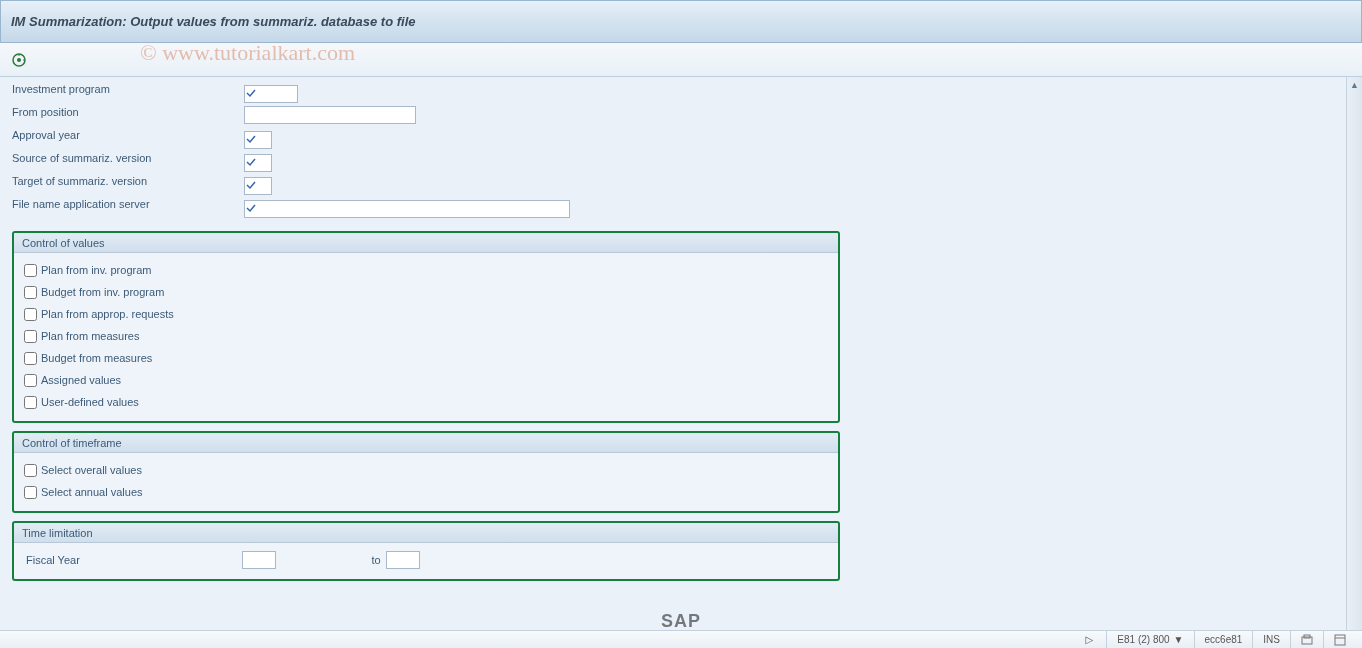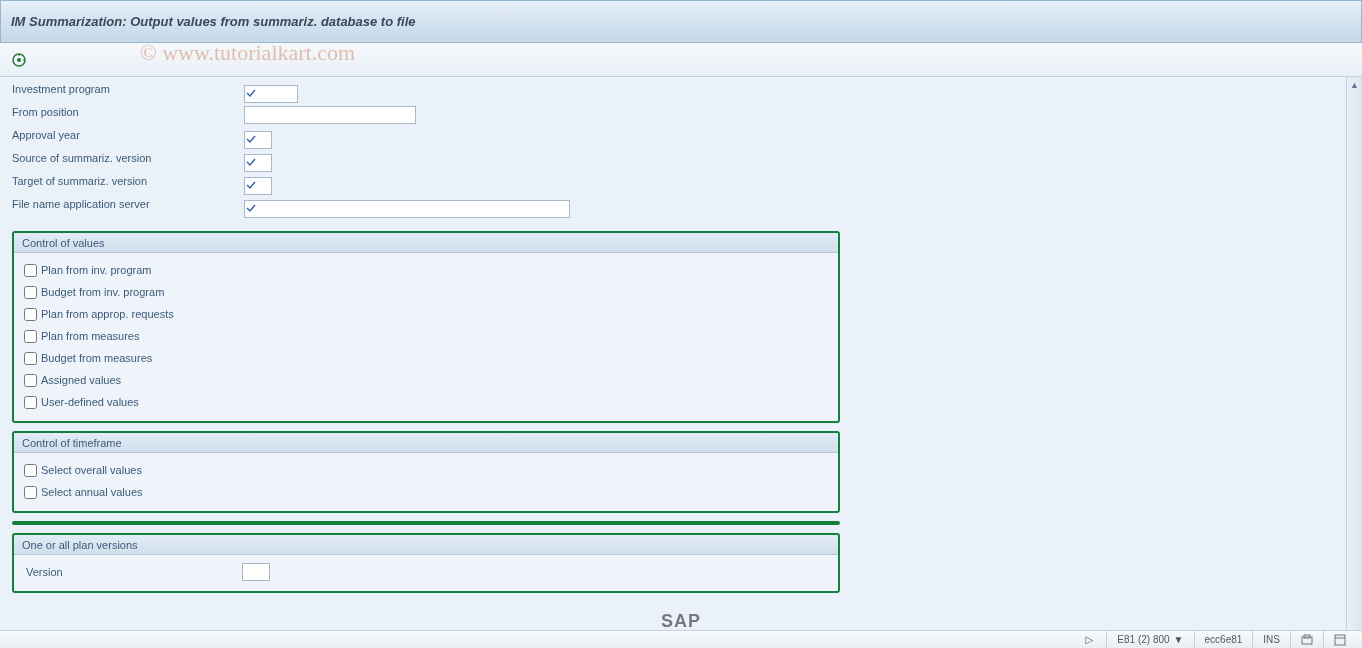--- a/index.html
+++ b/index.html
@@ -349,31 +349,31 @@
             <label>Select overall values</label>
           </div>
         <div class="check-row">
             <input type="checkbox" style="">
             <label>Select annual values</label>
           </div>
       </div>
     </div>
 
     <div class="group-box">
-    </div>
-
-    <div class="group-box">
-      <div class="group-header">One or all plan versions</div>
+      <div class="group-header">Time limitation</div>
       <div class="group-body">
         <div class="inline-row">
-          <span class="form-label-inner" style="width:218px; padding-left:2px;">Version</span>
-          <input type="text" class="text-input" style="width: 28px;" value="">
+          <span class="form-label-inner" style="width:218px; padding-left:2px;">Fiscal Year</span>
+          <input type="text" class="text-input" style="width: 34px;" value="">
+          <span class="form-label-inner" style="width:110px; text-align:center; padding-left:90px;">to</span>
+          <input type="text" class="text-input" style="width: 34px;" value="">
         </div>
       </div>
     </div>
+
 
   </div>
 
   <div class="vscrollbar">
     <div class="scroll-arrow">▲</div>
     <div class="scroll-track"></div>
     <div class="scroll-arrow">▼</div>
   </div>
 </div>
 

